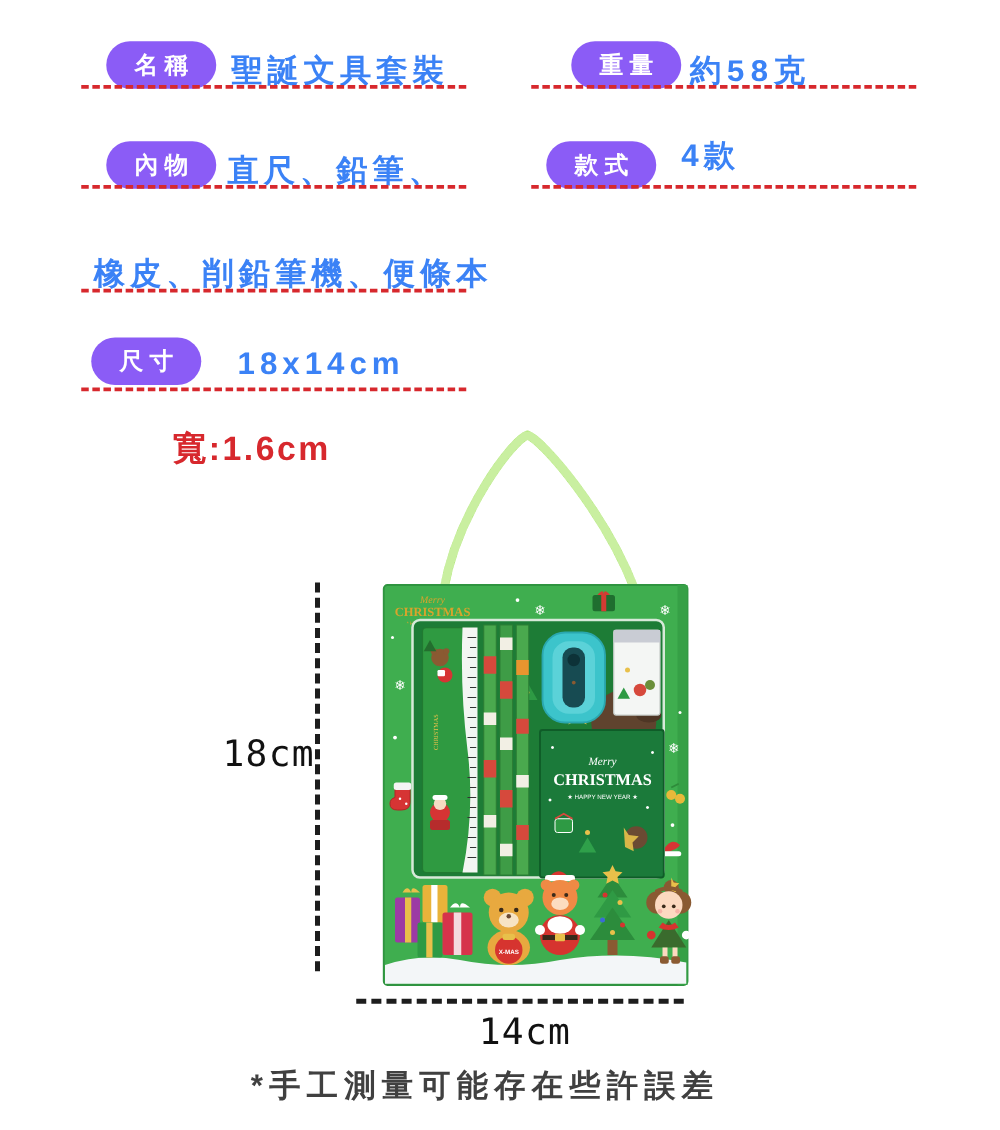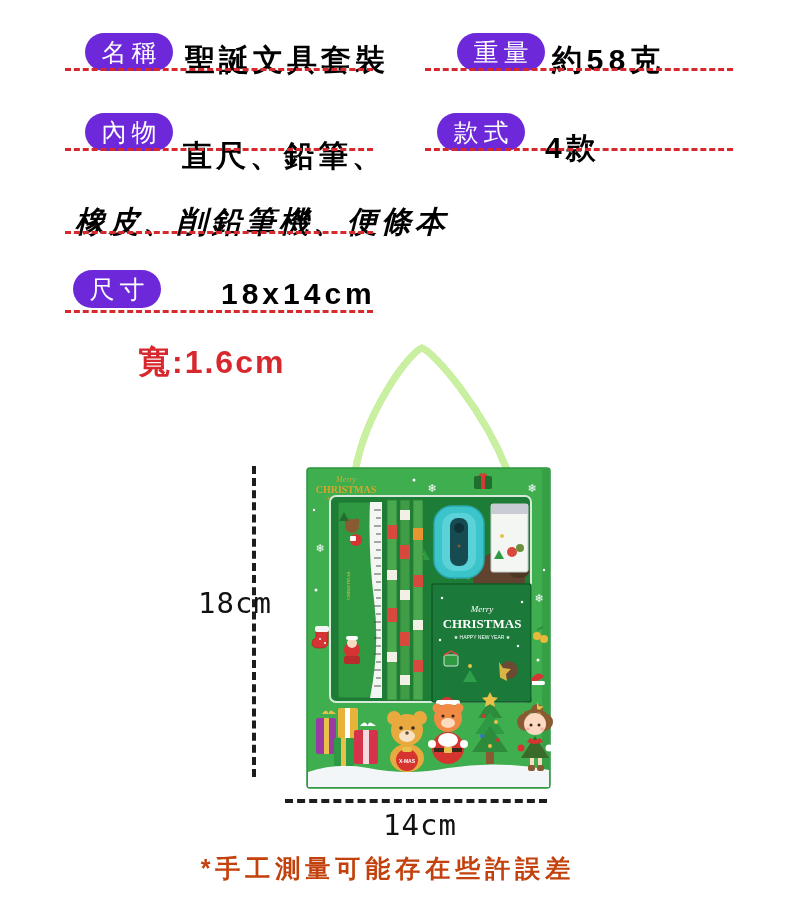--- a/index.html
+++ b/index.html
@@ -3,74 +3,74 @@
 <meta charset="utf-8">
 <style>
   html,body{margin:0;padding:0;}
   body{
     width:800px;height:904px;position:relative;background:#ffffff;overflow:hidden;
     font-family:"Liberation Sans", sans-serif;
   }
   .abs{position:absolute;}
   .badge{
     position:absolute;width:88px;height:38px;border-radius:20px;
-    background:#6d28d9;color:#ffffff;display:flex;align-items:center;justify-content:center;
-    font-size:25px;font-weight:normal;letter-spacing:5px;text-indent:5px;
+    background:#8b5cf6;color:#ffffff;display:flex;align-items:center;justify-content:center;
+    font-size:19px;font-weight:bold;letter-spacing:5px;text-indent:5px;
   }
   .spec-value{
-    position:absolute;color:#000000;font-size:30px;font-weight:bold;letter-spacing:4px;
+    position:absolute;color:#3b82f6;font-size:25px;font-weight:bold;letter-spacing:4px;
     white-space:nowrap;
   }
   .dash-red{position:absolute;border-top:3px dashed #d7282d;height:0;}
   .dash-black-h{position:absolute;border-top:4px dashed #1d1d1d;height:0;}
   .dash-black-v{position:absolute;border-left:4px dashed #1d1d1d;width:0;}
   .meas-label{
     position:absolute;color:#111111;font-size:29px;
     font-family:"DejaVu Sans Mono", monospace;letter-spacing:1px;white-space:nowrap;
   }
   .footnote{
     position:absolute;left:0;top:852px;width:776px;text-align:center;
-    color:#c2410c;font-size:25px;font-weight:bold;letter-spacing:5px;white-space:nowrap;
+    color:#404040;font-size:25px;font-weight:bold;letter-spacing:5px;white-space:nowrap;
   }
   .width-note{
-    position:absolute;left:138px;top:341px;color:#d7282d;font-size:32px;font-weight:bold;
+    position:absolute;left:138px;top:341px;color:#d7282d;font-size:27px;font-weight:bold;
     letter-spacing:2px;
   }
   svg{display:block;}
 </style>
 </head>
 <body>
 
 <div class="badge" style="left:85px;top:33px;">名稱</div>
 <div class="spec-value" style="left:185px;top:40px;">聖誕文具套裝</div>
 <div class="dash-red" style="left:65px;top:68px;width:308px;"></div>
 
 <div class="badge" style="left:457px;top:33px;">重量</div>
 <div class="spec-value" style="left:552px;top:40px;font-family:Liberation Mono, monospace;">約58克</div>
 <div class="dash-red" style="left:425px;top:68px;width:308px;"></div>
 
 <div class="badge" style="left:85px;top:113px;">內物</div>
-<div class="spec-value" style="left:182px;top:136px;">直尺、鉛筆、</div>
+<div class="spec-value" style="left:182px;top:120px;">直尺、鉛筆、</div>
 <div class="dash-red" style="left:65px;top:148px;width:308px;"></div>
 
 <div class="badge" style="left:437px;top:113px;">款式</div>
-<div class="spec-value" style="left:545px;top:128px;">4款</div>
+<div class="spec-value" style="left:545px;top:108px;">4款</div>
 <div class="dash-red" style="left:425px;top:148px;width:308px;"></div>
 
-<div class="spec-value" style="left:75px;top:202px;font-style:italic;">橡皮、削鉛筆機、便條本</div>
+<div class="spec-value" style="left:75px;top:202px;">橡皮、削鉛筆機、便條本</div>
 <div class="dash-red" style="left:65px;top:231px;width:308px;"></div>
 
 <div class="badge" style="left:73px;top:270px;">尺寸</div>
-<div class="spec-value" style="left:190px;top:277px;margin-left:31px;">18x14cm</div>
+<div class="spec-value" style="left:190px;top:277px;">18x14cm</div>
 <div class="dash-red" style="left:65px;top:310px;width:308px;"></div>
 
 <div class="width-note">寬:1.6cm</div>
 
 <div class="dash-black-v" style="left:252px;top:466px;height:311px;"></div>
-<div class="meas-label" style="left:178px;top:586px;margin-left:20px;">18cm</div>
+<div class="meas-label" style="left:178px;top:586px;">18cm</div>
 <div class="dash-black-h" style="left:285px;top:799px;width:262px;"></div>
 <div class="meas-label" style="left:383px;top:808px;text-align:right;">14cm</div>
 <div class="footnote">*手工測量可能存在些許誤差</div>
 
 <div class="abs" style="left:294px;top:340px;width:270px;height:455px;">
 <svg width="270" height="455" viewBox="0 0 270 455" xmlns="http://www.w3.org/2000/svg">
 
   <g>
     <path d="M61,132 C72,70 116,12 128,8 C140,12 190,70 214,132" fill="none" stroke="#a8e567" stroke-width="7" stroke-linecap="round"></path>
     <path d="M61,132 C72,70 116,12 128,8 C140,12 190,70 214,132" fill="none" stroke="#ffffff" stroke-width="7" stroke-linecap="round" stroke-dasharray="2,3" opacity="0.38"></path>

